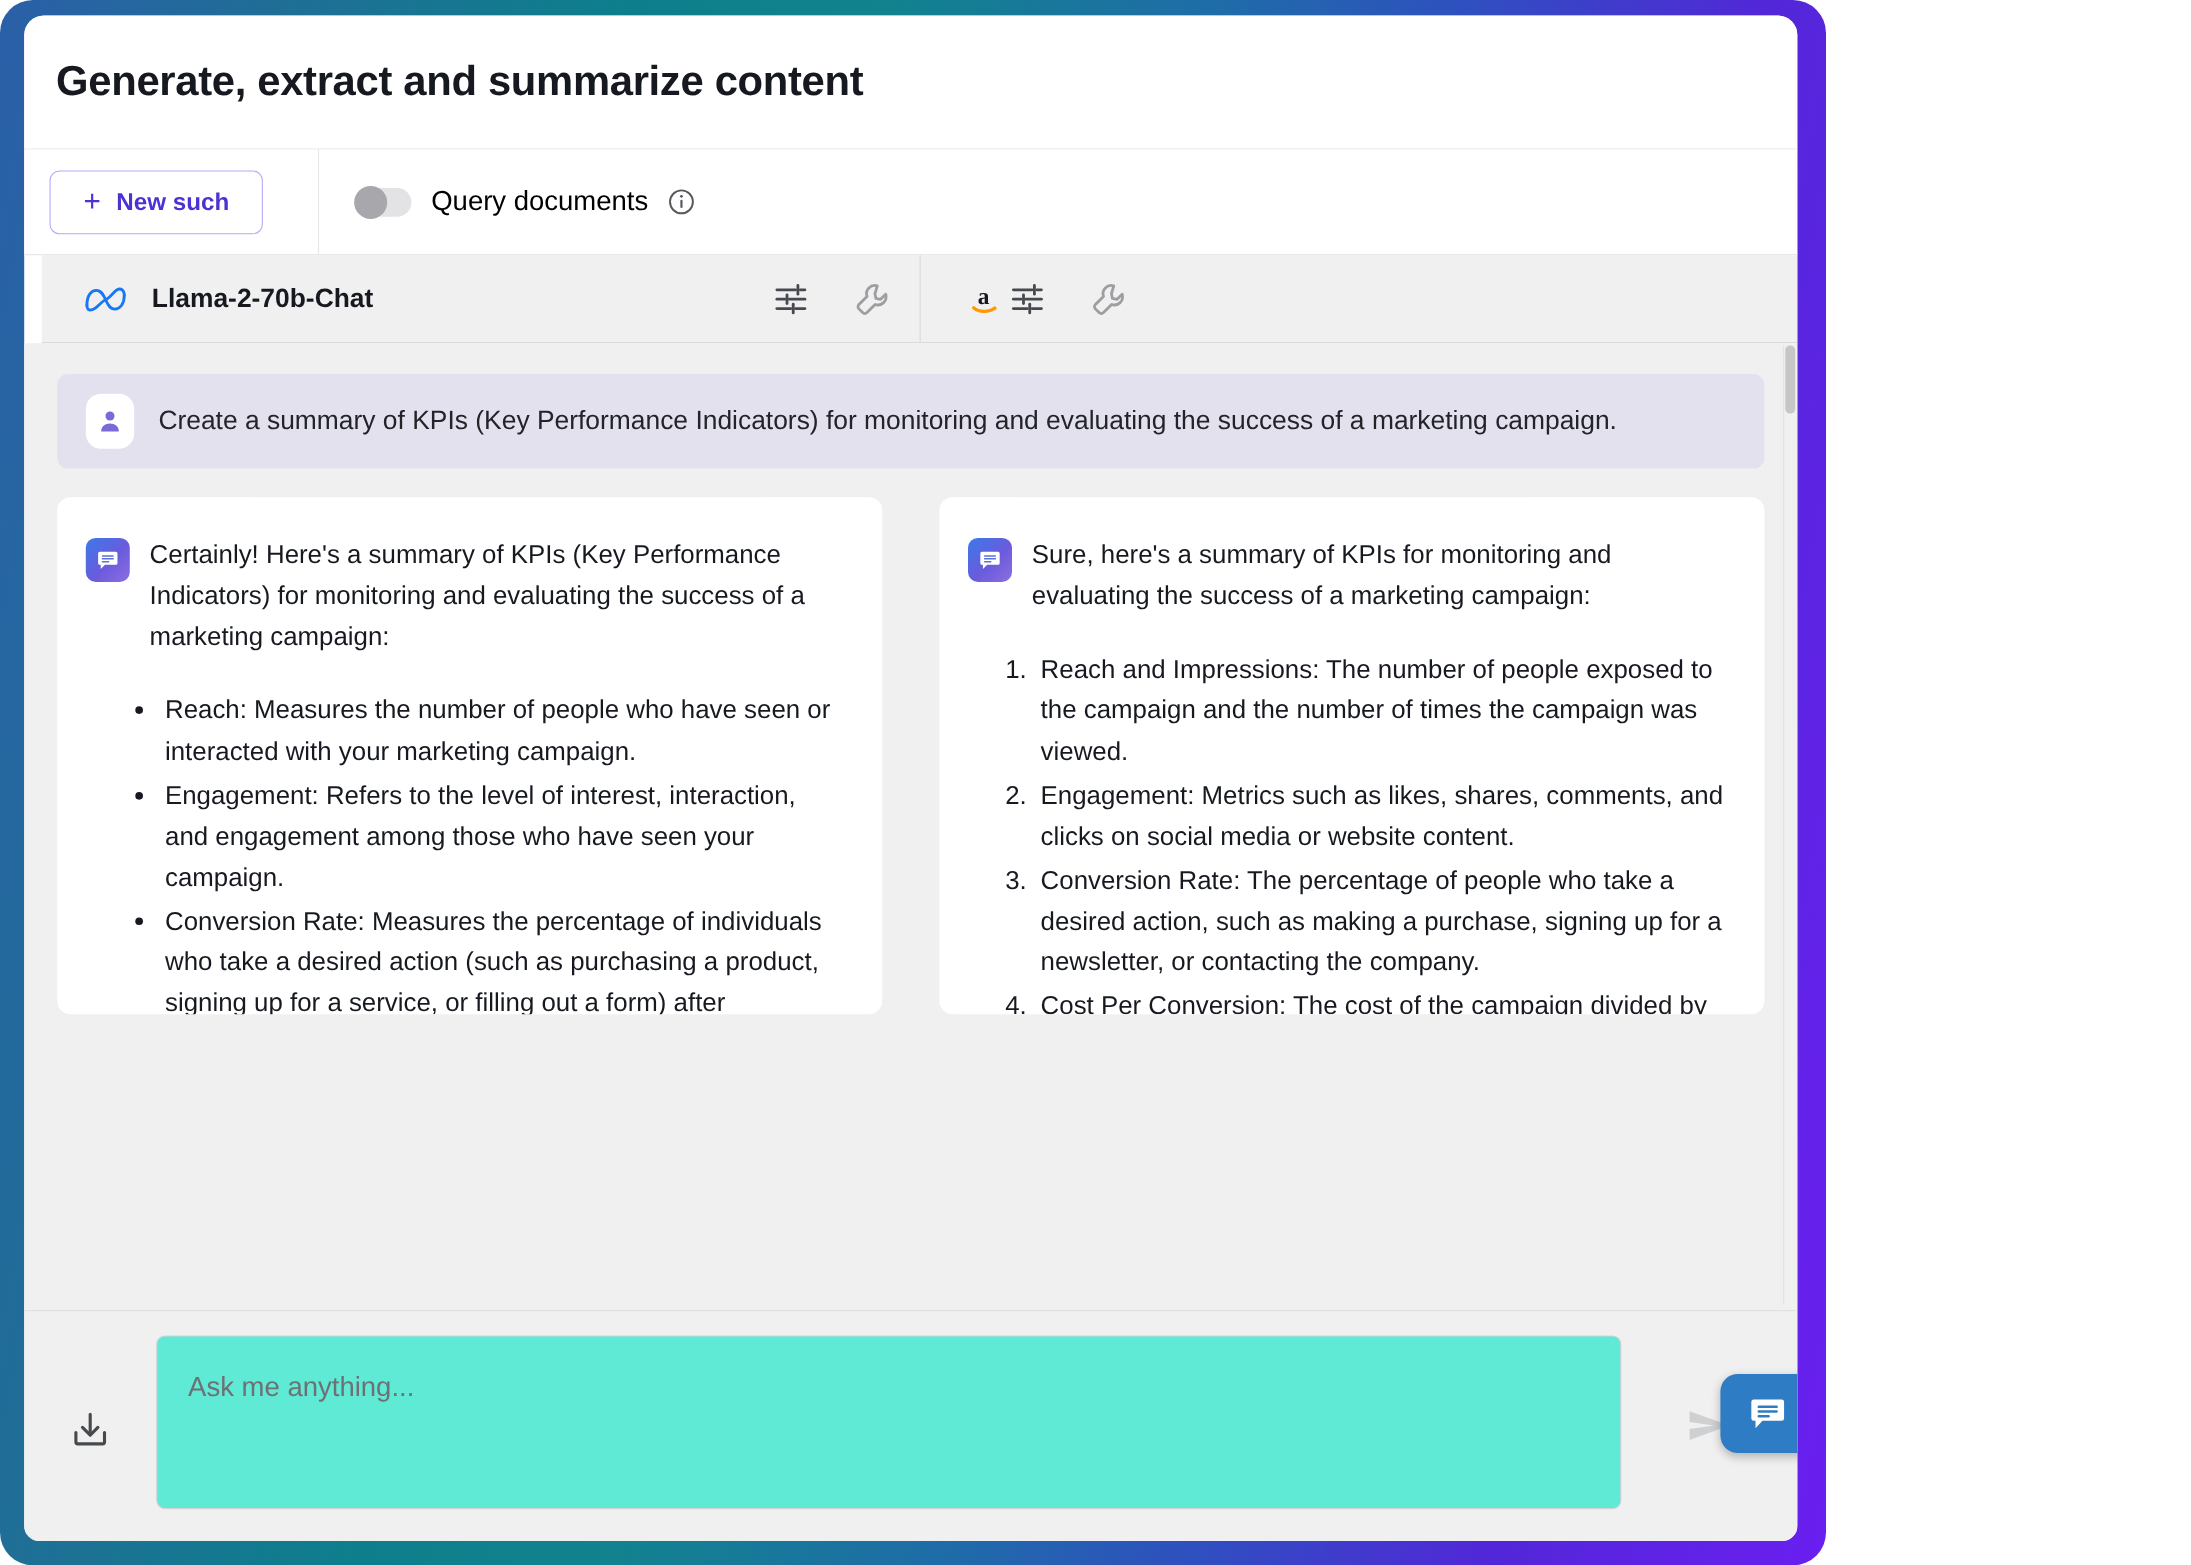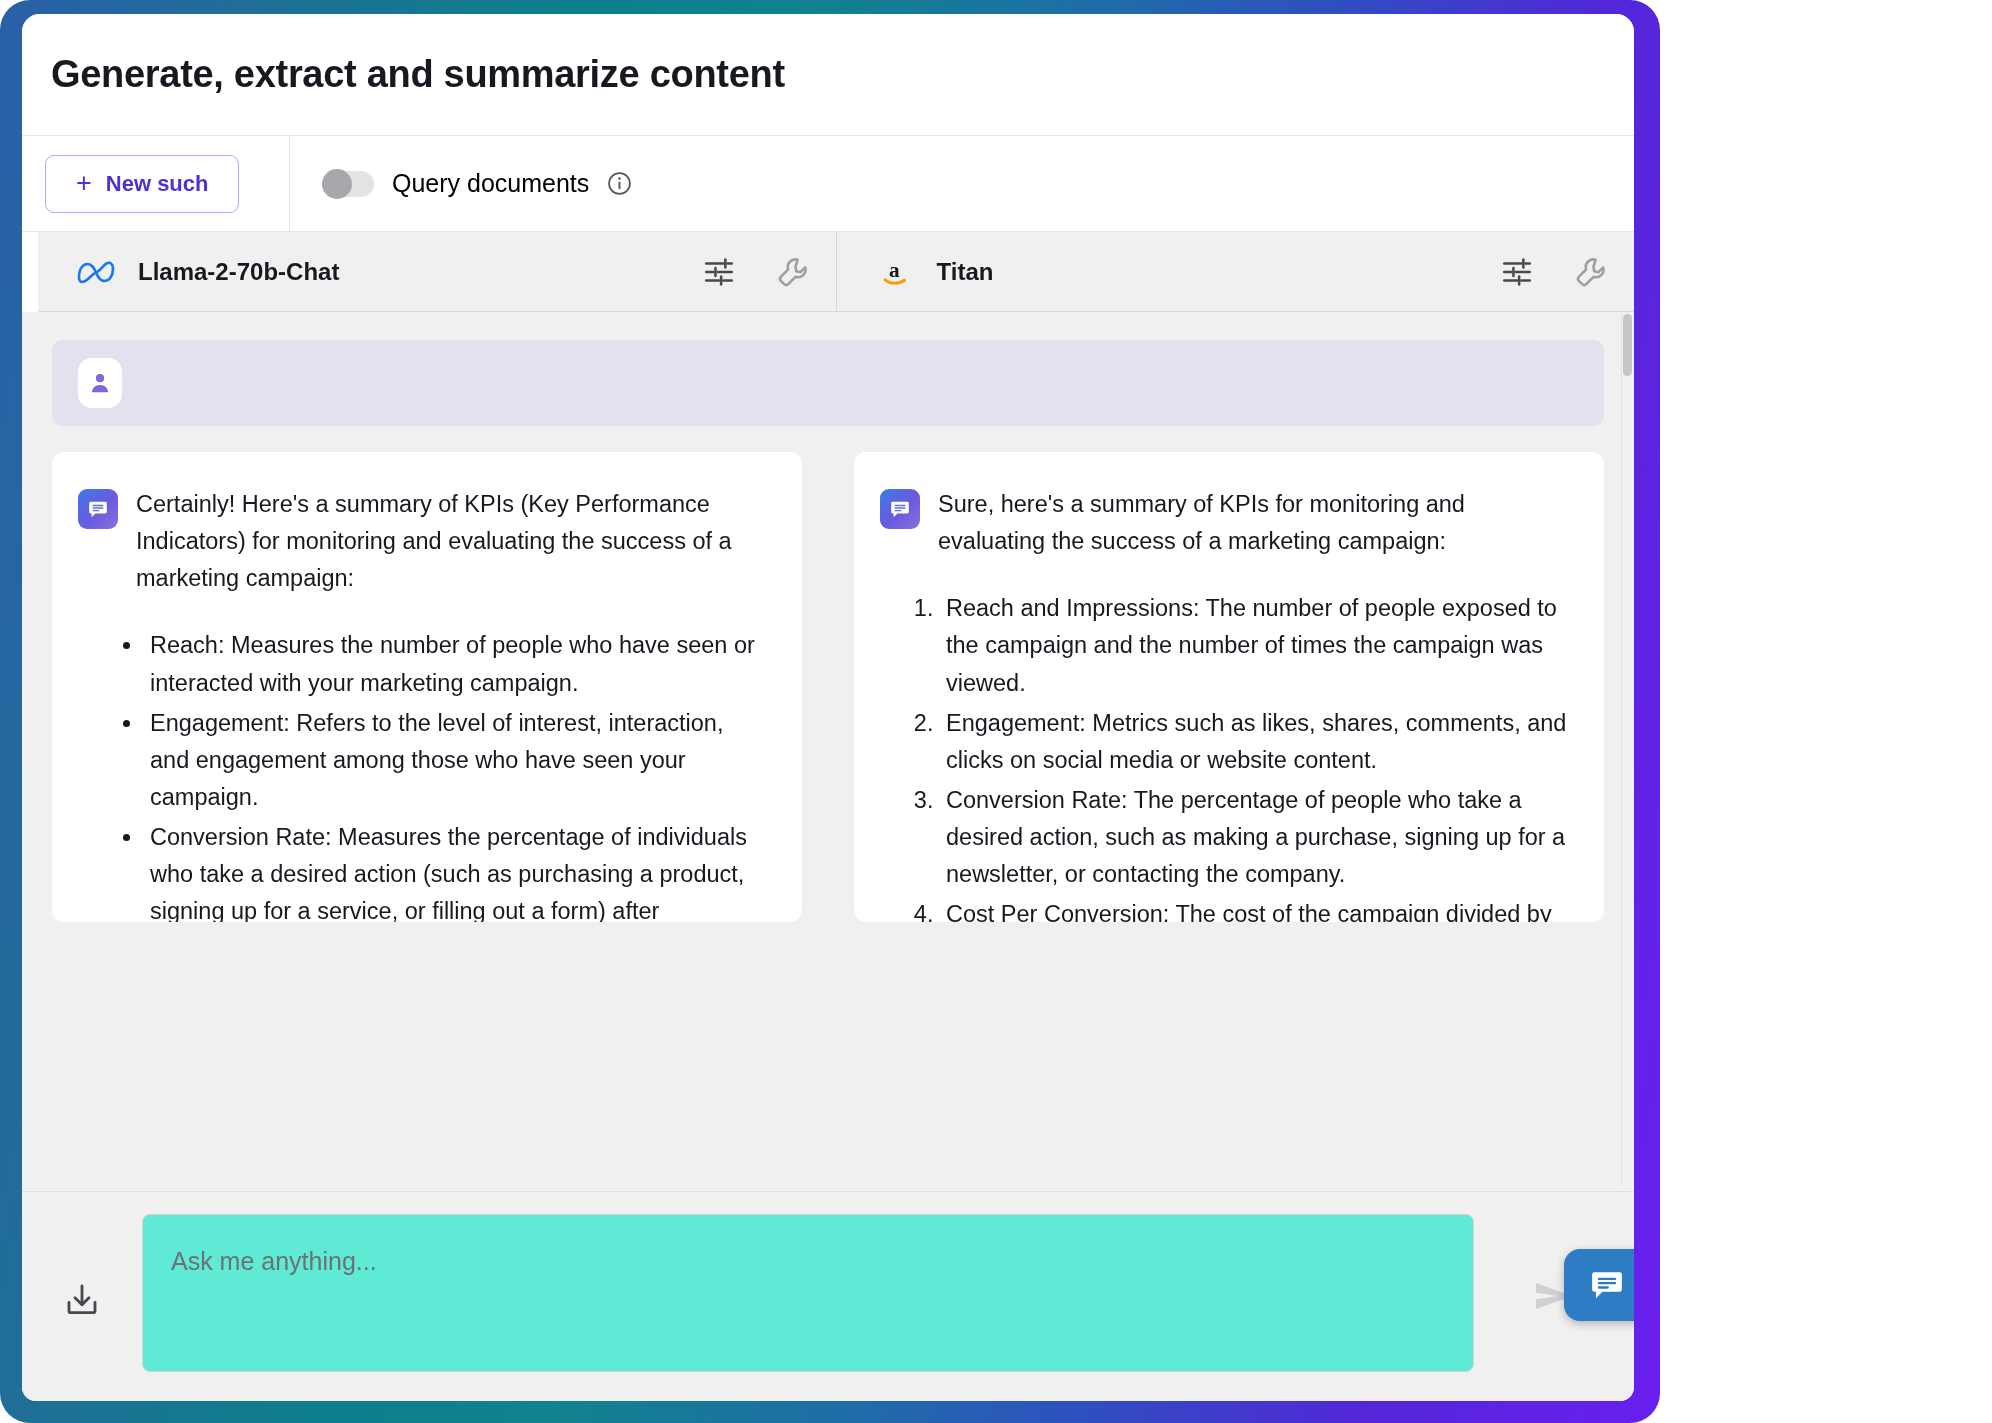--- a/index.html
+++ b/index.html
@@ -366,21 +366,20 @@
       </div>
 
       <div class="model-cell">
         <span class="model-logo">
           <svg width="34" height="34" viewBox="0 0 24 24">
             <text x="11.5" y="15.4" font-family="'Liberation Serif', serif" font-size="15" font-weight="bold" fill="#16191f" text-anchor="middle">a</text>
             <path d="M5 17.5 C8.5 20.6 15 20.6 18.6 17.7" fill="none" stroke="#ff9900" stroke-width="2.1" stroke-linecap="round"></path>
             <path d="M18.6 17.7 l1.2 -0.1 l-0.5 1.6 z" fill="#ff9900"></path>
           </svg>
         </span>
-        <span class="model-name">Titan</span>
         <span class="model-actions">
           <span class="icon-btn">
             <svg width="34" height="34" viewBox="0 0 24 24" stroke="#46494e" stroke-width="1.8" stroke-linecap="round" fill="none">
               <line x1="3" y1="6" x2="15" y2="6"></line>
                 <line x1="18" y1="6" x2="21" y2="6"></line>
               <line x1="16.5" y1="3.2" x2="16.5" y2="8.8"></line>
               <line x1="3" y1="12" x2="8" y2="12"></line>
                 <line x1="11" y1="12" x2="21" y2="12"></line>
               <line x1="9.5" y1="9.2" x2="9.5" y2="14.8"></line>
               <line x1="3" y1="18" x2="12" y2="18"></line>
@@ -399,20 +398,21 @@
 
     <div id="conversation">
 
       <div id="prompt-bar">
         <span class="user-avatar">
           <svg width="26" height="26" viewBox="0 0 24 24" fill="#7b68d9">
             <circle cx="12" cy="7.6" r="3.8"></circle>
             <path d="M4.6 20.5c0-4.1 3.3-6.6 7.4-6.6s7.4 2.5 7.4 6.6z"></path>
           </svg>
         </span>
+        <span id="prompt-text">Create a summary of KPIs (Key Performance Indicators) for monitoring and evaluating the success of a marketing campaign.</span>
       </div>
 
       <div id="answers">
 
         <div class="answer-card">
           <div class="answer-head">
             <span class="bot-avatar">
               <svg width="22" height="22" viewBox="0 0 24 24" fill="#ffffff">
                 <path d="M4 4h16a1.6 1.6 0 0 1 1.6 1.6v9.6A1.6 1.6 0 0 1 20 16.8H9.2L5 21v-4.2H4a1.6 1.6 0 0 1-1.6-1.6V5.6A1.6 1.6 0 0 1 4 4z"></path>
                 <rect x="6" y="7.4" width="12" height="1.5" rx="0.7" fill="#5a72d8"></rect>

